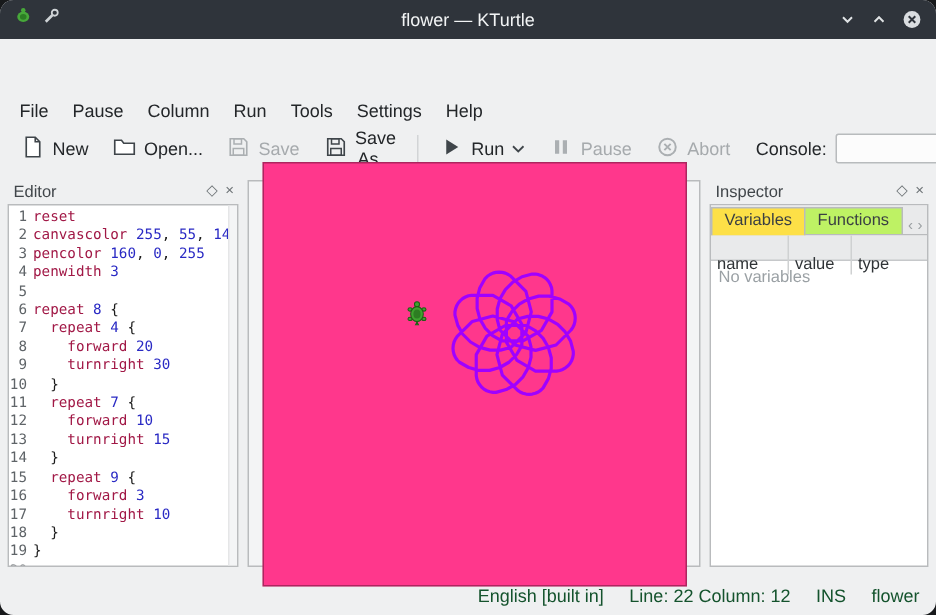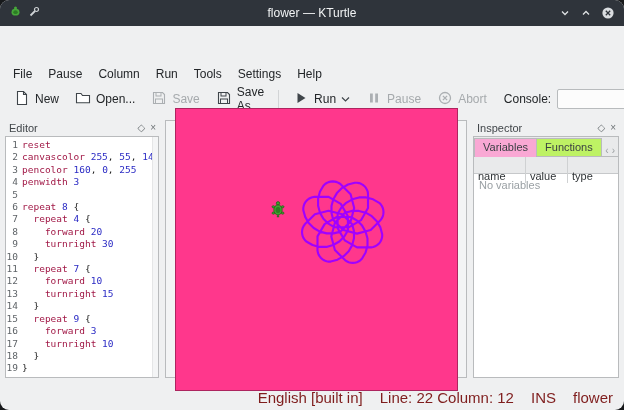--- a/index.html
+++ b/index.html
@@ -18,21 +18,21 @@
   .tb-btn { display:flex; align-items:center; justify-content:center; }
 
   
   .menubar { height:21px; display:flex; align-items:center; padding-left:5px;
              font-size:12px; color:#232629; flex:none;margin-top:37px; }
   .menu-item { padding:2px 8px; border-radius:2px; }
 
   
   .toolbar { height:30px; display:flex; align-items:center; padding:0 7px; gap:2px;
              flex:none; font-size:12px; color:#232629; }
-  .tbtn { display:flex; align-items:center; gap:5px; padding:4px 7px; border-radius:3px; }
+  .tbtn { display:flex; align-items:center; gap:5px; padding:4px 7px; border-radius:3px;text-align:center; }
   .tbtn.disabled { color:#a6aaad; }
   .tsep { width:1px; height:18px; background:#d2d4d6; margin:0 5px; flex:none; }
   .console-wrap { display:flex; align-items:center; gap:6px; margin-left:8px; }
   .console-box { width:112px; height:20px; background:#fcfcfc; border:1px solid #b8bbbd;
                  border-radius:2px; display:flex; align-items:center;
                  justify-content:space-between; padding:0 5px; font-size:11px; color:#232629; }
 
   
   .main { flex:1; display:flex; padding:6px 5px; gap:6px; min-height:0; }
   .panel { display:flex; flex-direction:column; min-height:0; }
@@ -69,35 +69,35 @@
 
   
   .inspector-panel { width:146px; flex:none; }
   .inspector-body { flex:1; background:#ffffff; border:1px solid #b9bbbd; display:flex;
                     flex-direction:column; min-height:0; }
   .tabs { display:flex; align-items:flex-end; background:#e9eaeb;
           border-bottom:1px solid #b9bbbd; height:20px; font-size:11px; flex:none; }
   .tab { padding:2px 8px 3px; border:1px solid #b9bbbd; border-bottom:none;
          margin-left:-1px; background:#bef264; color:#3a3f43; margin-top:1px; }
   .tab:first-child { margin-left:0; }
-  .tab.active { background:#f9a8d4; margin-bottom:-1px; padding-bottom:4px; margin-top:1px; }
+  .tab.active { background:#fde047; margin-bottom:-1px; padding-bottom:4px; margin-top:1px; }
   .tab-arrows { margin-left:auto; display:flex; gap:3px; padding-right:3px;
                 color:#9ba0a3; font-size:10px; }
   .vtable-head { display:flex; height:17px; background:#e9eaeb;
                  border-bottom:1px solid #c6c8ca; font-size:11px; color:#2f3336;
                  flex:none; }
   .vth { padding:13px 4px; border-right:1px solid #cfd1d2; overflow:hidden; }
   .vth-name { width:52px; flex:none; }
   .vth-value { width:42px; flex:none; }
   .vth-type { flex:1; border-right:none; }
   .vtable-body { flex:1; font-size:11px; color:#9aa0a4; padding:5px 5px; }
 
   
   .statusbar { height:26px; display:flex; align-items:center; justify-content:flex-end;
-               gap:17px; padding:0 11px; font-size:15px; color:#7f1d1d; flex:none; }
+               gap:17px; padding:0 11px; font-size:12px; color:#14532d; flex:none; }
 </style>
 </head>
 <body>
 
 <div class="window">
 
   <div class="titlebar">
     <div class="tb-icons">
       <span>
         <svg width="13" height="13" viewBox="0 0 13 13">

